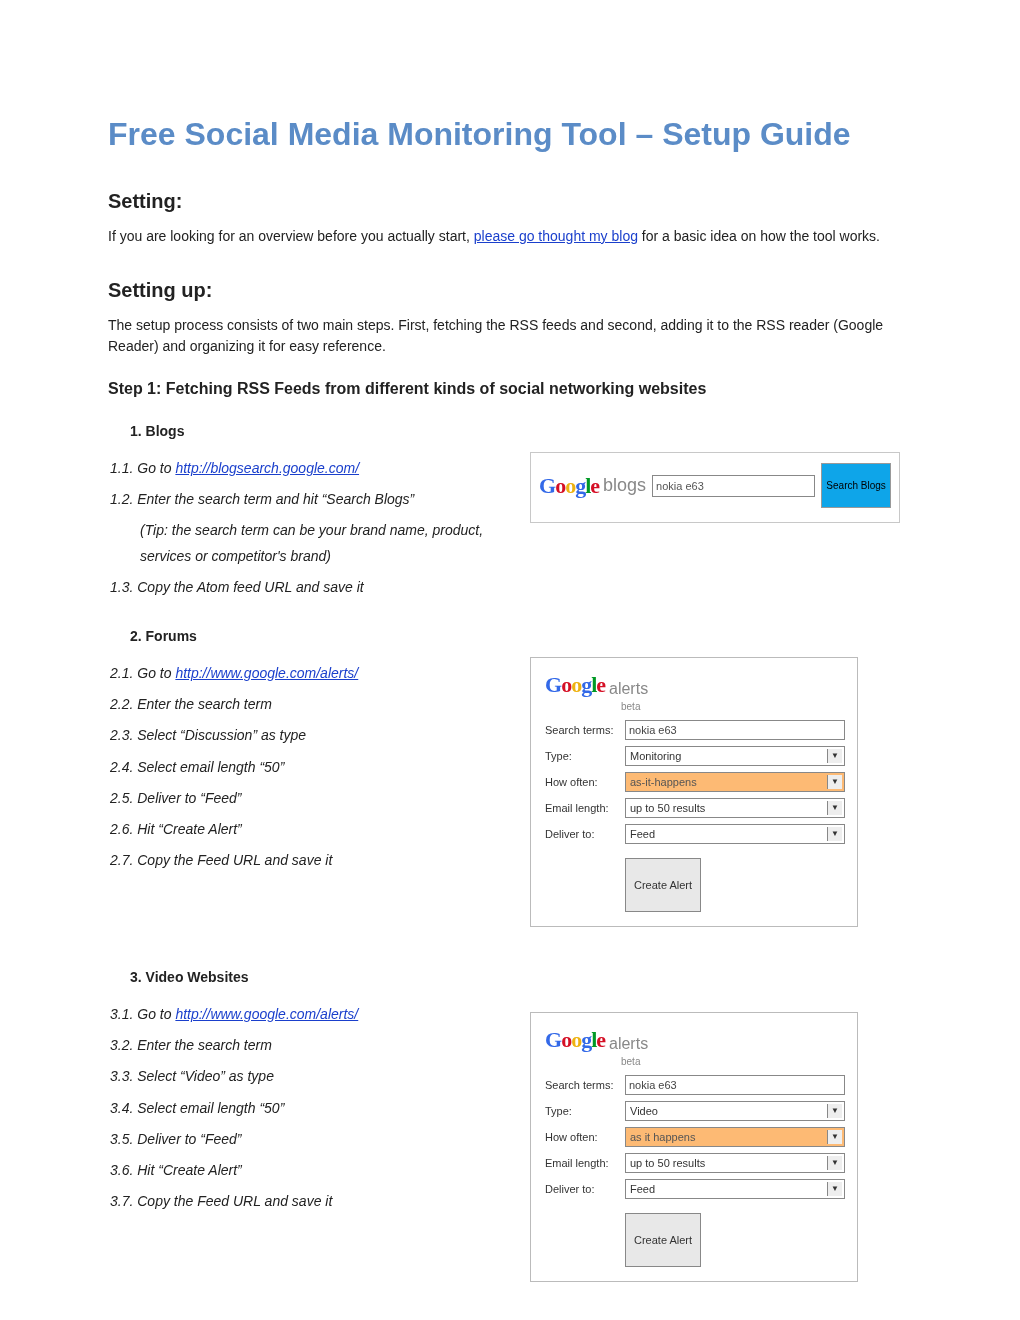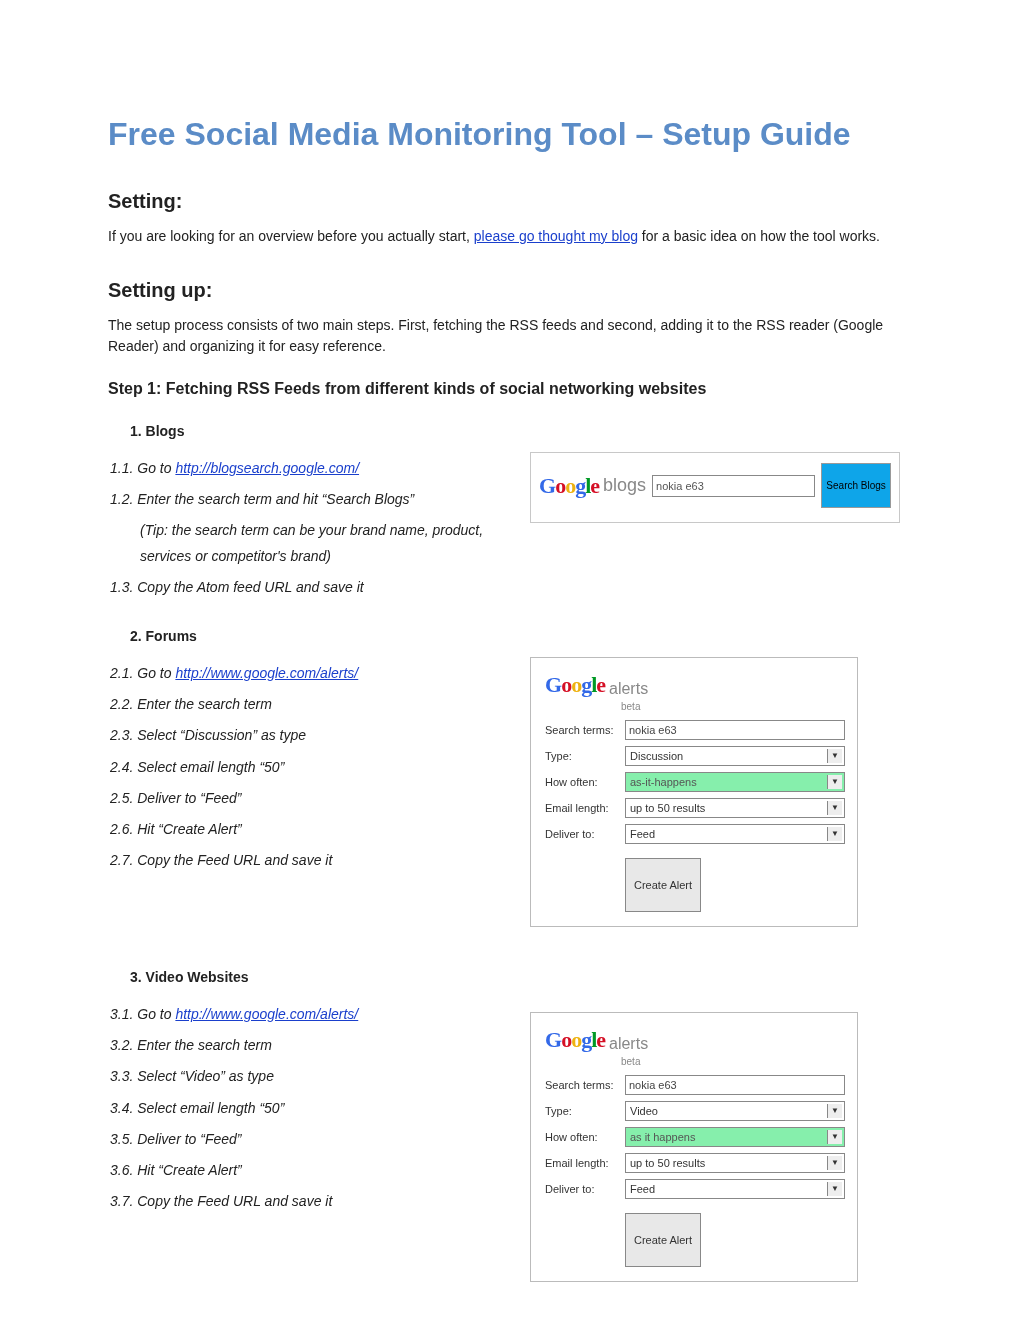--- a/index.html
+++ b/index.html
@@ -102,21 +102,21 @@
   .ar { display:flex; align-items:center; margin:6px 0; font-size:11px; color:#333; }
   .ar label { width:80px; }
   .ar input[type=text] {
     flex:1; border:1px solid #888; height:16px; font-size:11px; padding:1px 3px; color:#444;
   }
   .ar .select {
     flex:1; border:1px solid #888; height:18px; font-size:11px; display:flex;
     align-items:center; justify-content:space-between; padding:0 2px 0 4px;
     background:#fff;
   }
-  .ar .select.disabled { background:#86efac; color:#555;align-items:center; }
+  .ar .select.disabled { background:#fdba74; color:#555;align-items:center; }
   .ar .select .tri {
     width:14px; height:14px; border-left:1px solid #888; display:flex;
     align-items:center; justify-content:center; background:#eee;
   }
   .tri::after { content:"▼"; font-size:8px; color:#333; }
   .create-btn {
     display:inline-block; border:1px solid #888; background:#e8e8e8;
     font-size:11px; padding:20px 8px; margin-left:80px; margin-top:8px;
     color:#333;
   }
@@ -178,21 +178,21 @@
           <span class="alerts-label">alerts</span>
         </div>
         <span class="alerts-beta">beta</span>
         <div class="ar">
           <label>Search terms:</label>
           <input type="text" value="nokia e63" style="">
         </div>
         <div class="ar">
           <label>Type:</label>
           <div class="select">
-              <span>Discussion</span>
+              <span>Monitoring</span>
               <span class="tri"></span>
             </div>
         </div>
         <div class="ar">
           <label>How often:</label>
           <div class="select disabled">
               <span>as-it-happens</span>
               <span class="tri"></span>
             </div>
         </div>

